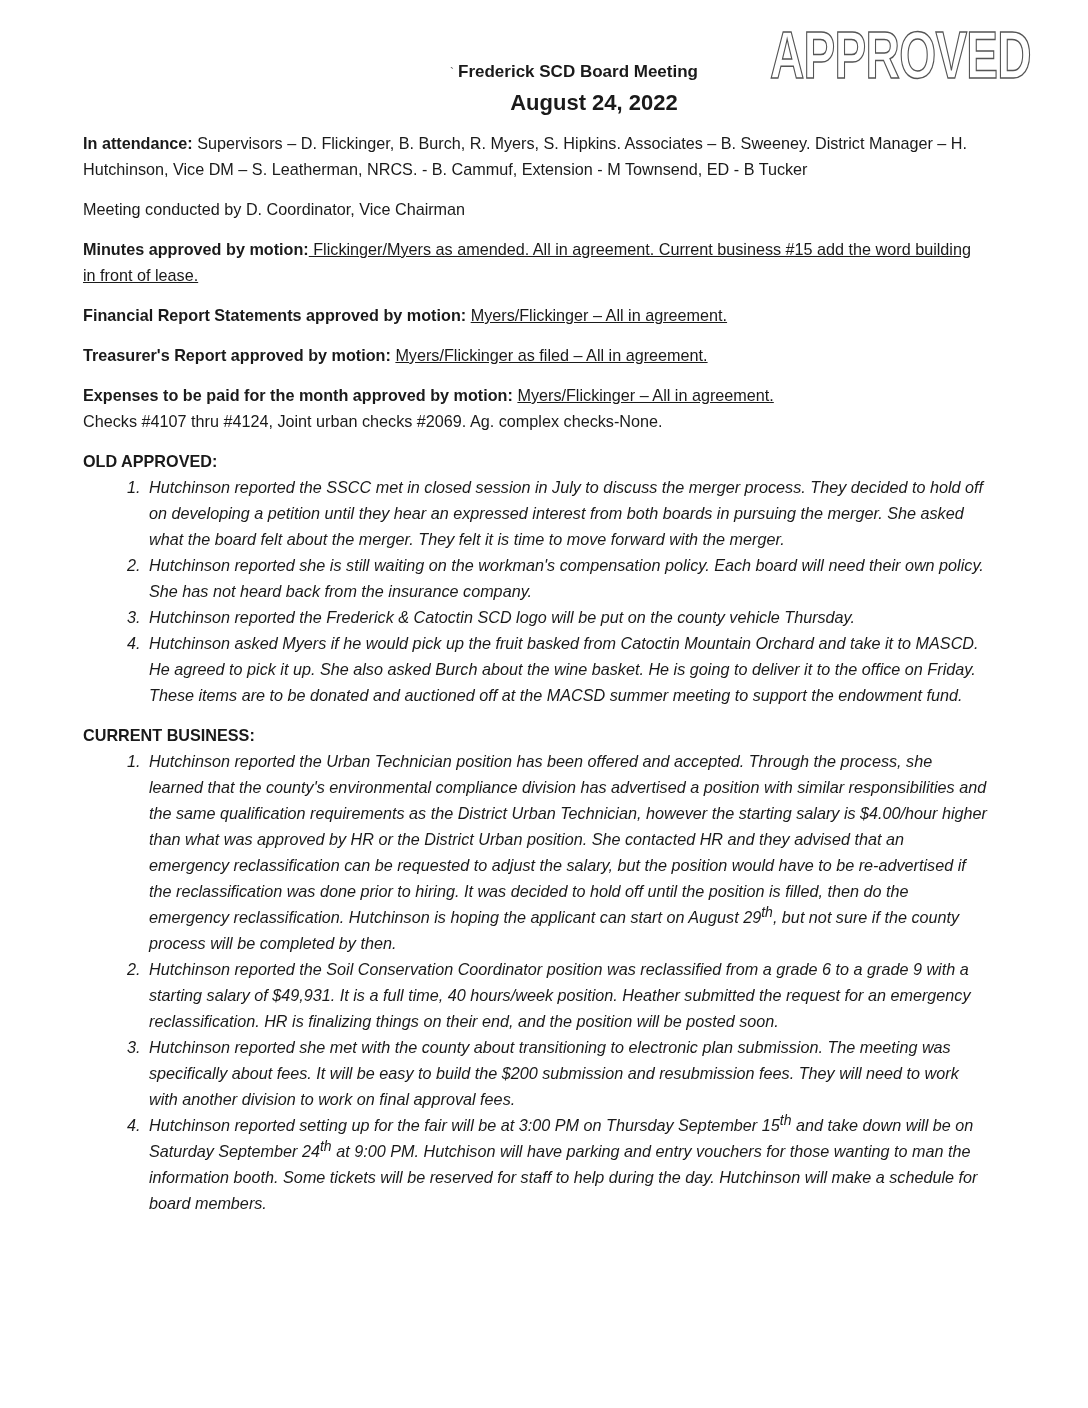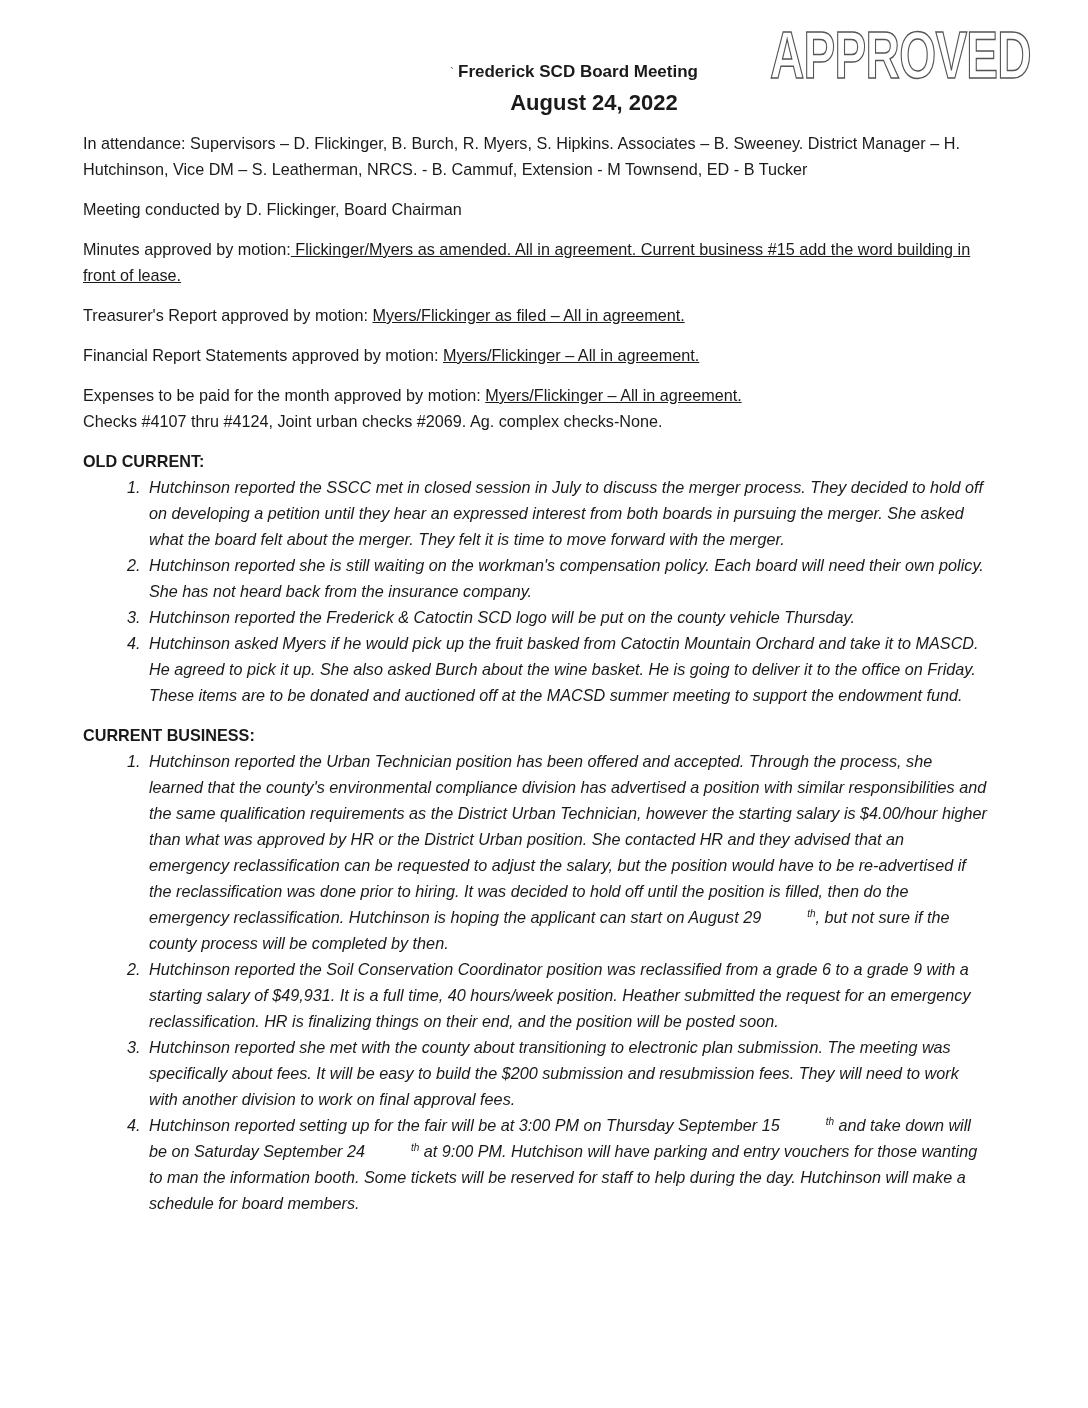--- a/index.html
+++ b/index.html
@@ -20,56 +20,56 @@
   }
   .title-block { position: absolute; left: 0; width: 1088px; top: 62px; text-align: center; }
   .title { font-size: 17px; font-weight: bold; margin-left: 60px; }
   .title .tick { font-weight: normal; color: #666; margin-right: 4px; font-size: 12px; }
   .subtitle { font-size: 22px; font-weight: bold; margin-top: 8px; margin-left: 100px; }
   .body-text {
     position: absolute; left: 83px; top: 130px; width: 905px;
     font-size: 16.2px; line-height: 26px;
   }
   .para { margin: 0 0 14px 0; }
-  .para b { font-weight: normal; }
+  .para b { font-weight: bold; }
   .u { text-decoration: underline; }
   .section-head { font-weight: bold; margin: 14px 0 0 0; }
   ol { margin: 0; padding-left: 62px; }
   ol li { padding-left: 4px; font-style: italic; }
   .tight { margin-bottom: 0; }
-  sup { font-size: 10px; line-height: 0; margin-left: 46px; }
+  sup { font-size: 14px; line-height: 0; }
 </style>
 </head>
 <body>
 
 <div class="page">
 
   <div class="stamp">APPROVED</div>
 
   <div class="title-block">
     <div class="title"><span class="tick">`</span><span>Frederick SCD Board Meeting</span></div>
     <div class="subtitle">August 24, 2022</div>
   </div>
 
   <div class="body-text">
 
     <p class="para"><b>In attendance:</b> <span>Supervisors – D. Flickinger, B. Burch, R. Myers, S. Hipkins. Associates – B. Sweeney. District Manager – H. Hutchinson, Vice DM – S. Leatherman, NRCS. - B. Cammuf, Extension - M Townsend, ED - B Tucker</span></p>
 
-    <p class="para">Meeting conducted by D. Flickinger, Board Chairman</p>
+    <p class="para">Meeting conducted by D. Coordinator, Vice Chairman</p>
 
     <p class="para"><b>Minutes approved by motion:</b><span class="u"> Flickinger/Myers as amended. All in agreement. Current business #15 add the word building in front of lease.</span></p>
 
+    <p class="para"><b>Financial Report Statements approved by motion:</b> <span class="u">Myers/Flickinger – All in agreement.</span></p>
+
     <p class="para"><b>Treasurer's Report approved by motion:</b> <span class="u">Myers/Flickinger as filed – All in agreement.</span></p>
-
-    <p class="para"><b>Financial Report Statements approved by motion:</b> <span class="u">Myers/Flickinger – All in agreement.</span></p>
 
     <p class="para tight"><b>Expenses to be paid for the month approved by motion:</b> <span class="u">Myers/Flickinger – All in agreement.</span></p>
     <p class="para">Checks #4107 thru #4124, Joint urban checks #2069. Ag. complex checks-None.</p>
 
-    <div class="section-head">OLD CURRENT:</div>
+    <div class="section-head">OLD APPROVED:</div>
     <ol>
       <li>Hutchinson reported the SSCC met in closed session in July to discuss the merger process. They decided to hold off on developing a petition until they hear an expressed interest from both boards in pursuing the merger. She asked what the board felt about the merger. They felt it is time to move forward with the merger.</li>
       <li>Hutchinson reported she is still waiting on the workman's compensation policy. Each board will need their own policy. She has not heard back from the insurance company.</li>
       <li>Hutchinson reported the Frederick &amp; Catoctin SCD logo will be put on the county vehicle Thursday.</li>
       <li>Hutchinson asked Myers if he would pick up the fruit basked from Catoctin Mountain Orchard and take it to MASCD. He agreed to pick it up. She also asked Burch about the wine basket. He is going to deliver it to the office on Friday. These items are to be donated and auctioned off at the MACSD summer meeting to support the endowment fund.</li>
     </ol>
 
     <div class="section-head">CURRENT BUSINESS:</div>
     <ol>
       <li><span>Hutchinson reported the Urban Technician position has been offered and accepted. Through the process, she learned that the county's environmental compliance division has advertised a position with similar responsibilities and the same qualification requirements as the District Urban Technician, however the starting salary is $4.00/hour higher than what was approved by HR or the District Urban position. She contacted HR and they advised that an emergency reclassification can be requested to adjust the salary, but the position would have to be re-advertised if the reclassification was done prior to hiring. It was decided to hold off until the position is filled, then do the emergency reclassification. Hutchinson is hoping the applicant can start on August 29</span><sup>th</sup><span>, but not sure if the county process will be completed by then.</span></li>

